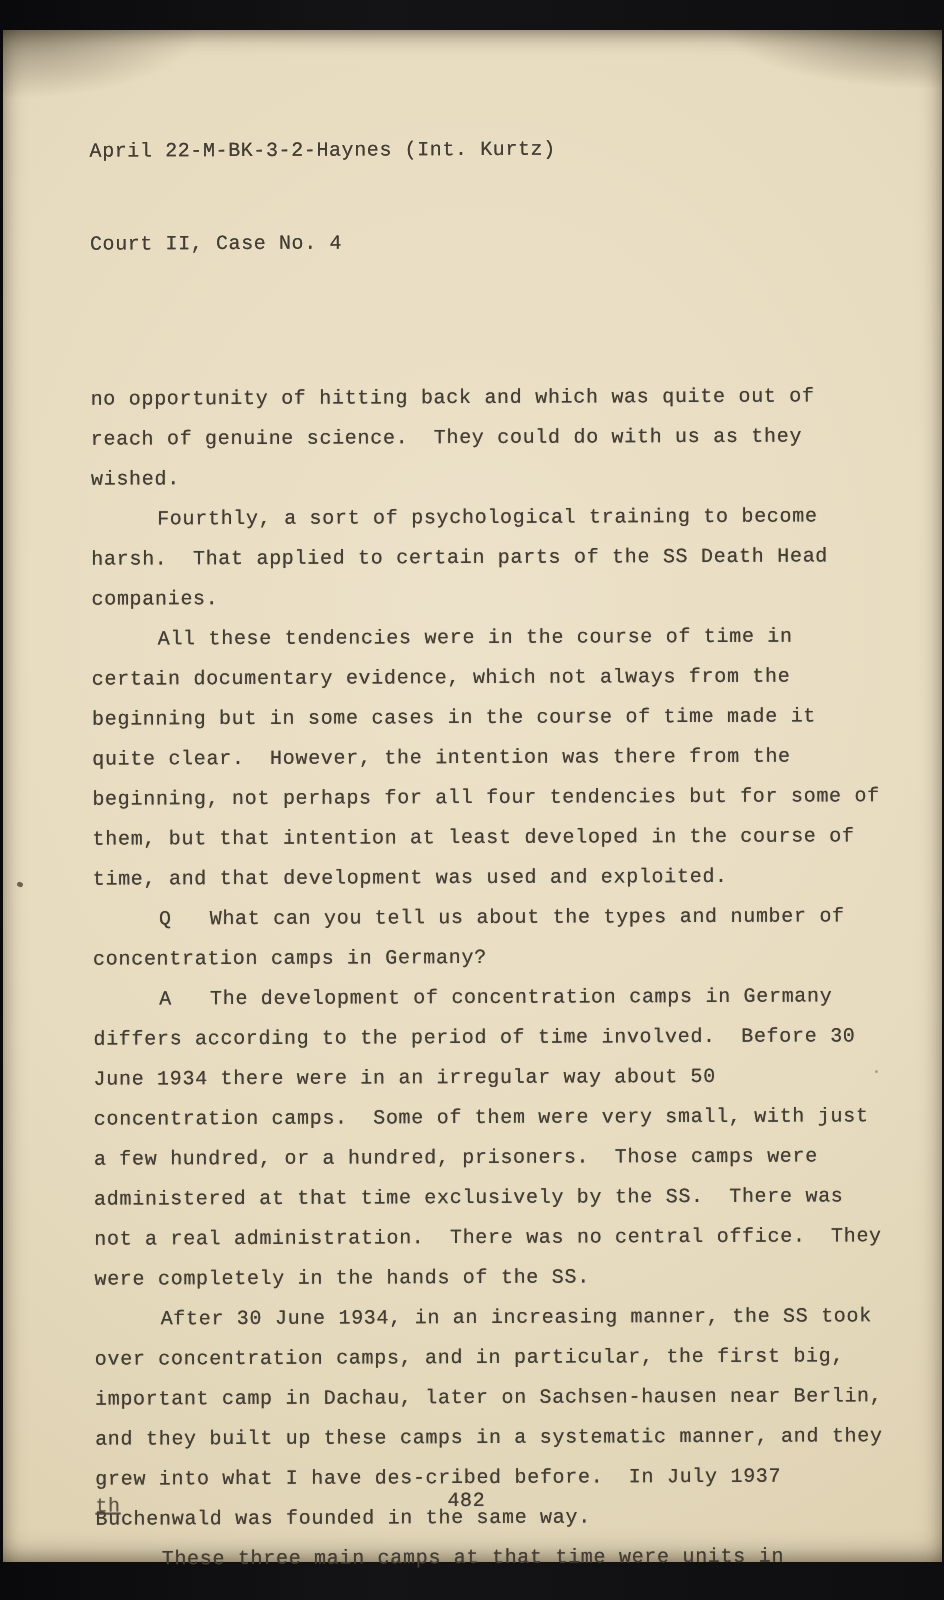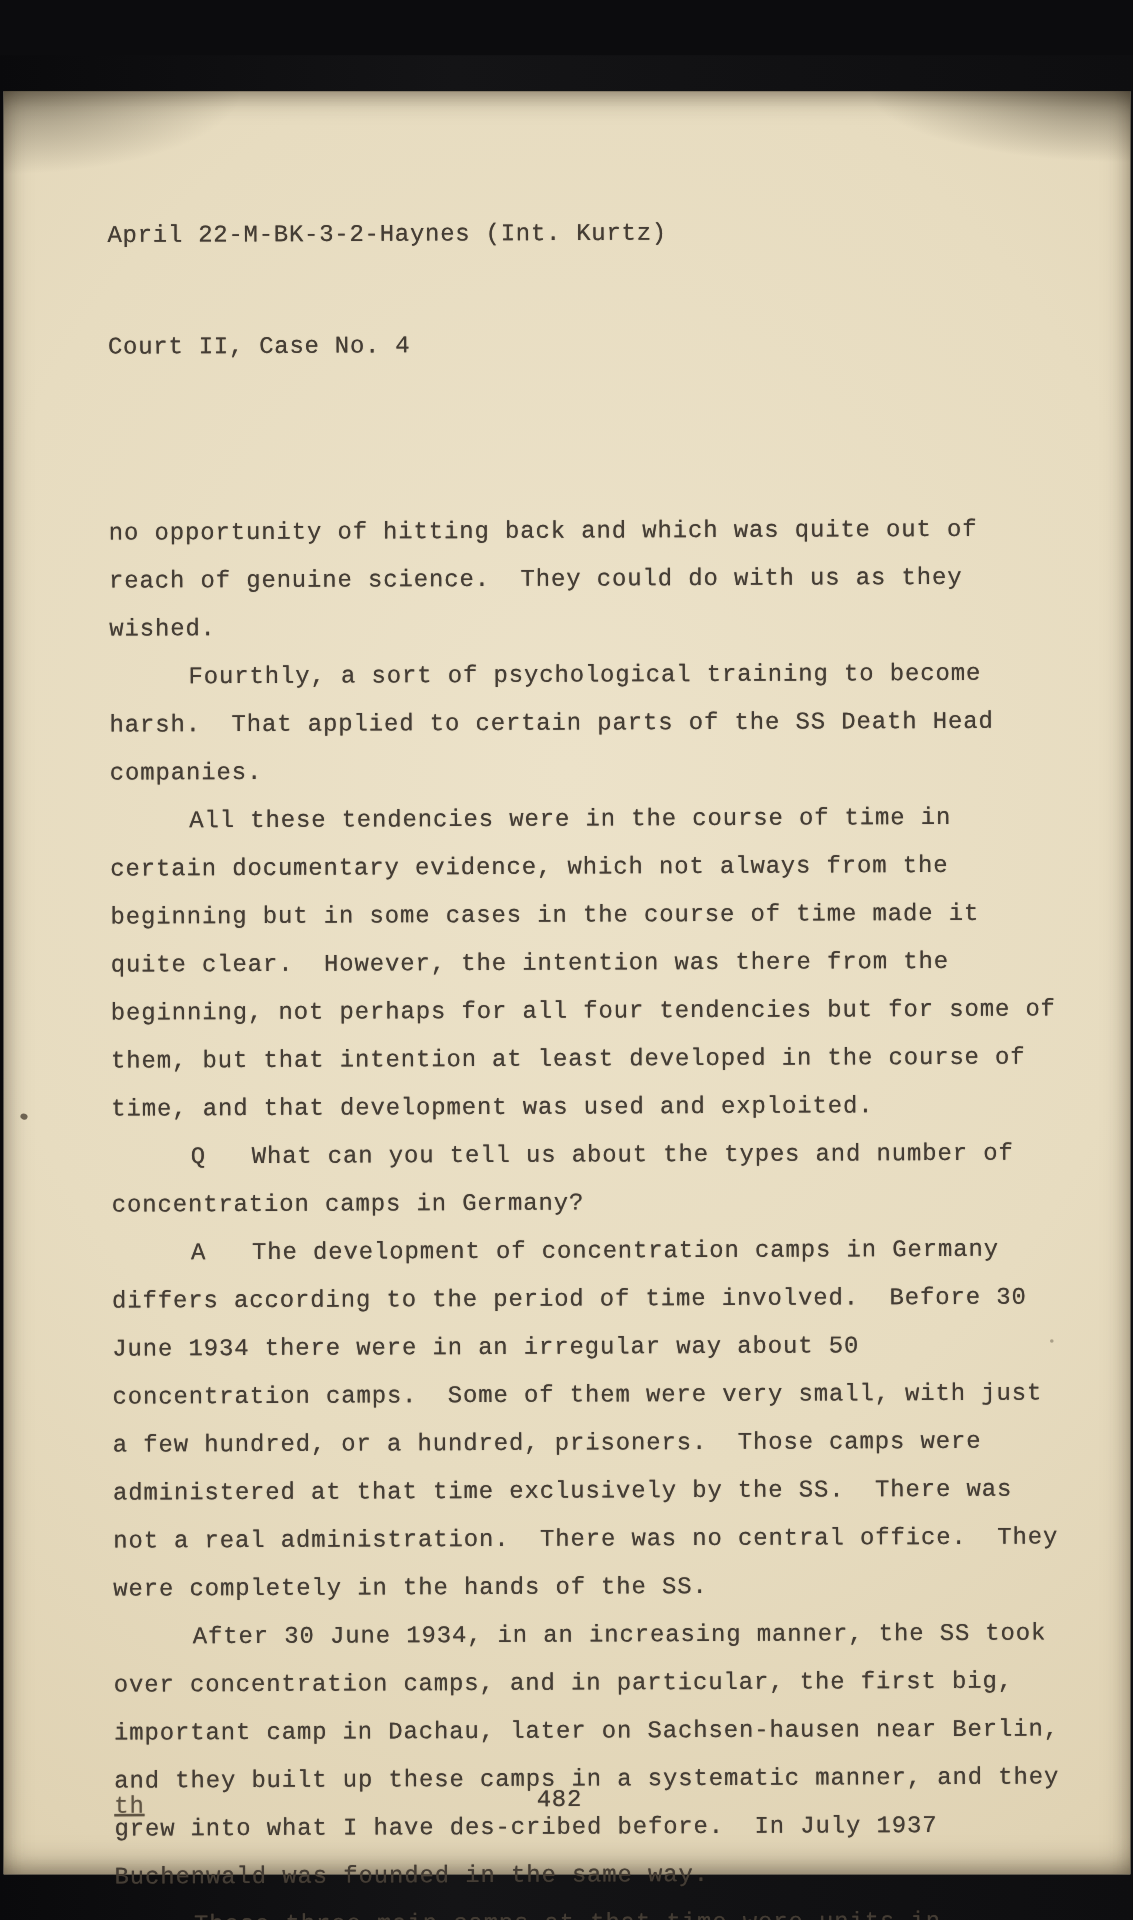--- a/index.html
+++ b/index.html
@@ -12,21 +12,20 @@
     background: #0c0c0e;
     overflow: hidden;
     position: relative;
     font-family: "Liberation Mono", "DejaVu Sans Mono", monospace;
   }
   .scan {
     position: absolute;
     inset: 0;
     background:
       linear-gradient(90deg, #0a0a0c 0%, #141416 40%, #0e0e10 100%);
-    margin-top: 46px;
   }
   .page {
     position: absolute;
     left: 3px;
     right: 2px;
     top: 30px;
     bottom: 38px;
     background:
       radial-gradient(ellipse 120% 90% at 50% 38%,
         #ece2c9 0%, #e7dcc0 45%, #e0d3b4 75%, #d6c7a3 100%);

